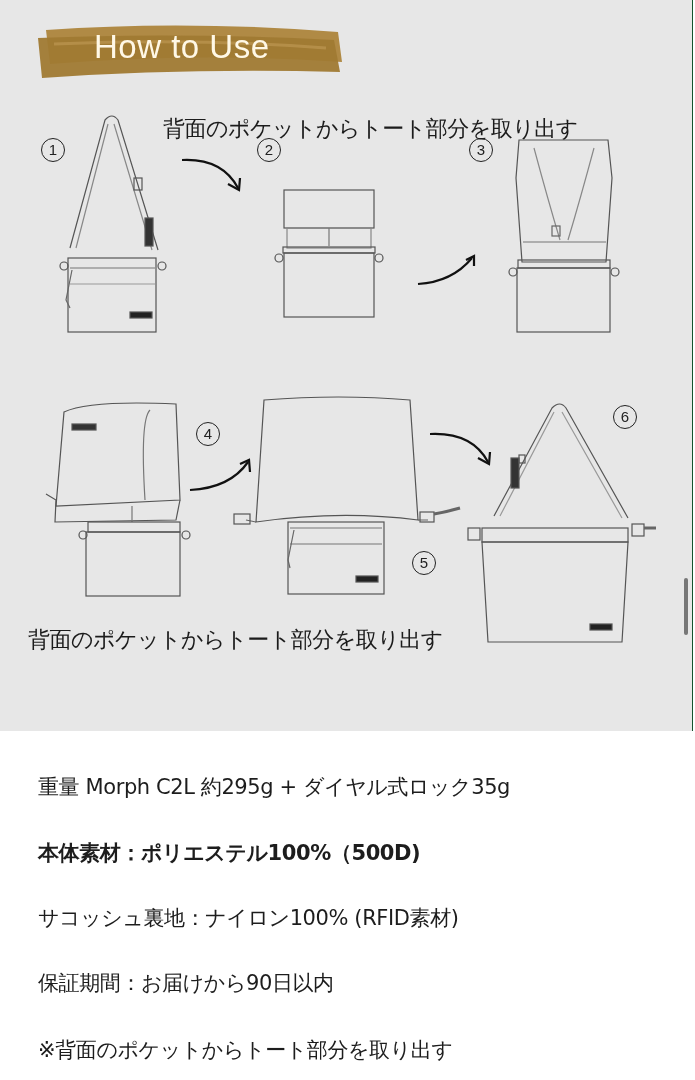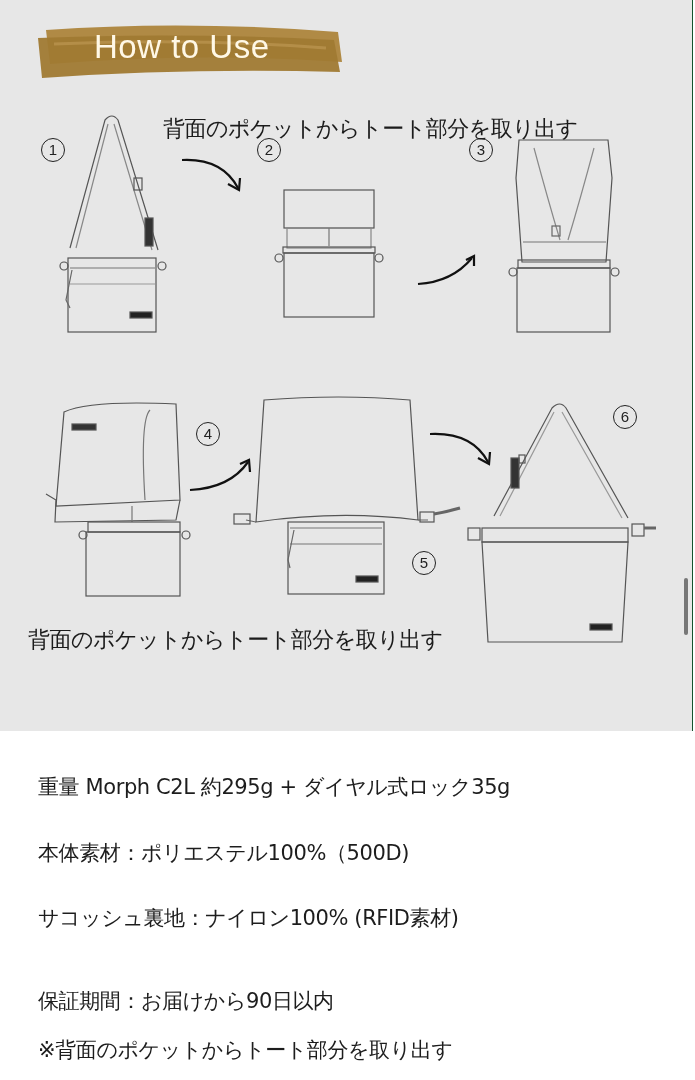--- a/index.html
+++ b/index.html
@@ -152,17 +152,17 @@
     </g>
   </svg>
 
   <div class="step-caption" style="left:28px; top:625px;">背面のポケットからトート部分を取り出す</div>
 </div>
 
 <div class="scroll-thumb"></div>
 
 <div class="specs">
   <div class="spec-line" style="top:42px;">重量 Morph C2L 約295g + ダイヤル式ロック35g</div>
-  <div class="spec-line" style="top:108px;">本体素材：ポリエステル100%（500D)</div>
+  <div class="spec-line" style="top:108px;font-weight:bold;">本体素材：ポリエステル100%（500D)</div>
   <div class="spec-line" style="top:173px;text-align:right;">サコッシュ裏地：ナイロン100% (RFID素材)</div>
-  <div class="spec-line" style="top:238px;margin-top:18px;">保証期間：お届けから90日以内</div>
+  <div class="spec-line" style="top:238px;">保証期間：お届けから90日以内</div>
   <div class="spec-line" style="top:305px;">※背面のポケットからトート部分を取り出す</div>
 </div>
 
 </body></html>

